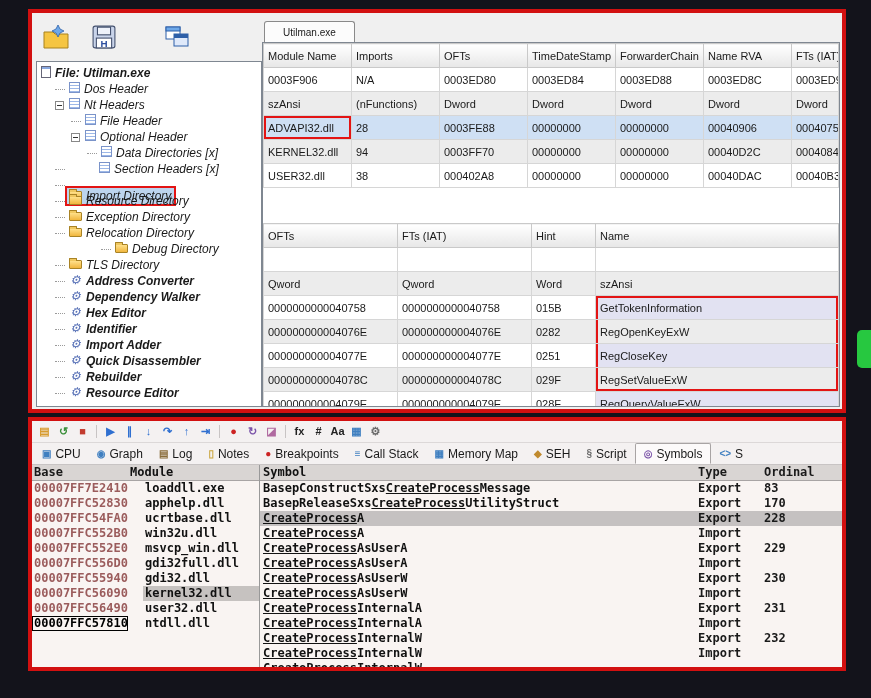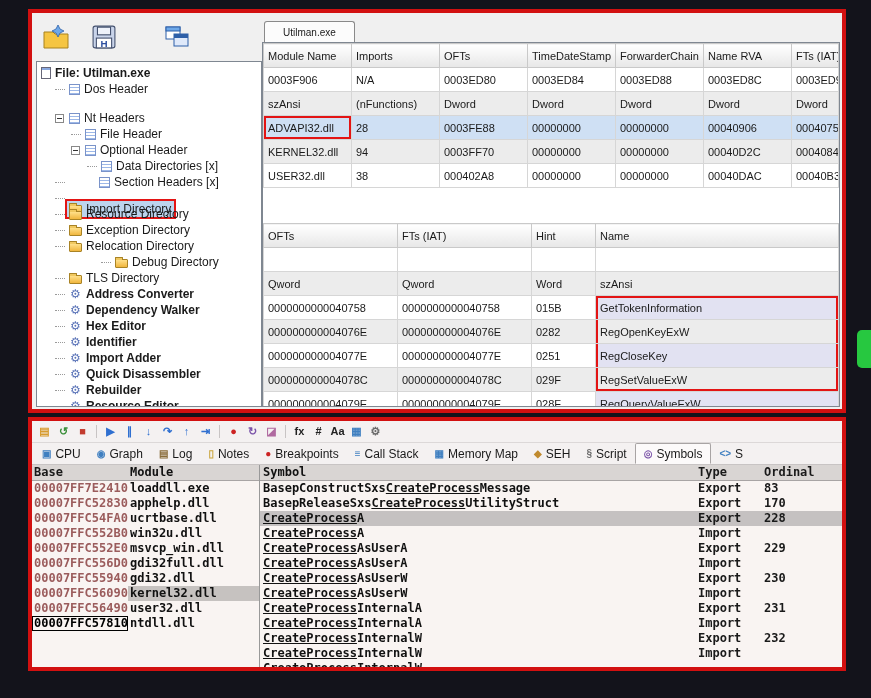--- a/index.html
+++ b/index.html
@@ -20,21 +20,21 @@
   .pe-toolbar { height:48px; display:flex; align-items:center; }
   .pe-tbi { display:inline-flex; align-items:center; justify-content:center; cursor:default; }
   .pe-tbi.i1 { margin-left:6px; } .pe-tbi.i2 { margin-left:22px; } .pe-tbi.i3 { margin-left:48px; }
 
   .pe-tree { flex:1; background:#fff; border:1px solid #7f8791; overflow:hidden; padding:3px 0; font-size:12px; }
   .tree-row { height:16px; display:flex; align-items:center; white-space:nowrap; }
   .tree-row.bold .tree-label { font-weight:bold; }
   .expander { width:9px; min-width:9px; height:9px; border:1px solid #888; background:#fff; margin-right:3px; position:relative; }
   .expander::after { content:""; position:absolute; left:1px; top:3px; width:5px; height:1px; background:#333; }
   .connector { width:10px; min-width:10px; border-top:1px dotted #9a9a9a; margin-right:2px; }
-  .tree-entry { display:inline-flex; align-items:center; gap:4px; padding:1px 3px 1px 2px; }
+  .tree-entry { display:inline-flex; gap:4px; padding:1px 3px 1px 2px;font-style:italic; }
   .tree-entry.annotated { outline:2px solid #e31414;margin-top:21px; }
   .tree-row.selected .tree-entry { background:#bcd4ee; }
   .icon-header { width:11px; min-width:11px; height:11px; border:1px solid #7a93c9;
     background:repeating-linear-gradient(#ffffff 0 2px, #9db8e8 2px 3px); }
   .icon-folder { width:13px; min-width:13px; height:9px; background:linear-gradient(#ffe08a,#f0b63e);
     border:1px solid #a98325; border-radius:1px; position:relative; margin-top:2px; }
   .icon-folder::before { content:""; position:absolute; top:-3px; left:-1px; width:6px; height:2px;
     background:#f0c860; border:1px solid #a98325; border-bottom:none; border-radius:1px 1px 0 0; }
   .icon-tool { color:#5b74b8; font-size:12px; line-height:12px; width:13px; text-align:center; }
   .icon-file { width:10px; min-width:10px; height:12px; background:#fff; border:1px solid #667;
@@ -75,21 +75,21 @@
     border-radius:2px 2px 0 0; }
   .dbg-tab.partial { max-width:40px; overflow:hidden; }
   .t-icon { font-size:10px; font-weight:bold; }
 
   .dbg-content { display:flex; height:calc(100% - 44px); background:#f9f4f2;
     font-family:"DejaVu Sans Mono",monospace; font-size:12px; font-weight:bold; }
   .mod-panel { width:228px; min-width:228px; border-right:1px solid #999; display:flex; flex-direction:column; overflow:hidden; }
   .sym-panel { flex:1; display:flex; flex-direction:column; overflow:hidden; min-width:0; }
   .grid-head { display:flex; background:#d9d5d3; border-bottom:1px solid #a8a4a4; height:16px; line-height:15px; }
   .rows { flex:1; overflow:hidden; }
-  .mod-row { display:flex; height:15px; line-height:15px; }
+  .mod-row { display:flex; height:15px; line-height:15px;gap:15px; }
   .col-base { width:96px; min-width:96px; padding-left:2px; overflow:hidden; white-space:nowrap; }
   .mod-base { color:#9b5c5c; }
   .mod-base.focus-cell { outline:1px solid #000; outline-offset:-1px; color:#000; }
   .mod-name { flex:1; padding-left:2px; color:#111; overflow:hidden; white-space:nowrap; }
   .mod-row.hl .mod-name { background:#c6c2c0; }
   .sym-row { display:flex; height:15px; line-height:15px; }
   .col-sym { width:438px; min-width:438px; padding-left:3px; overflow:hidden; white-space:nowrap; color:#111; }
   .col-type { width:66px; min-width:66px; overflow:hidden; }
   .col-ord { flex:1; overflow:hidden; }
   .sym-row.hl { background:#c5c1c1; }
@@ -132,21 +132,21 @@
               <span class="tree-label">File: Utilman.exe</span>
             </span>
           </div>
           <div class="tree-row" style="padding-left: 18px;">
             <span class="connector"></span>
             <span class="tree-entry">
               <span class="tree-icon icon-header"></span>
               <span class="tree-label">Dos Header</span>
             </span>
           </div>
-          <div class="tree-row" style="padding-left: 18px; margin-top: 13px;">
+          <div class="tree-row" style="padding-left: 18px;">
             <span class="expander"></span>
             <span class="tree-entry">
               <span class="tree-icon icon-header"></span>
               <span class="tree-label">Nt Headers</span>
             </span>
           </div>
           <div class="tree-row" style="padding-left: 34px;">
             <span class="connector"></span>
             <span class="tree-entry">
               <span class="tree-icon icon-header"></span>

